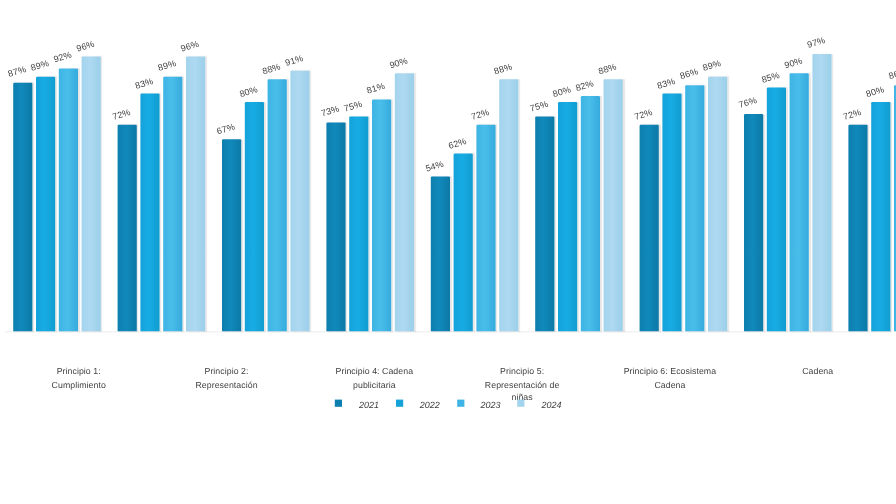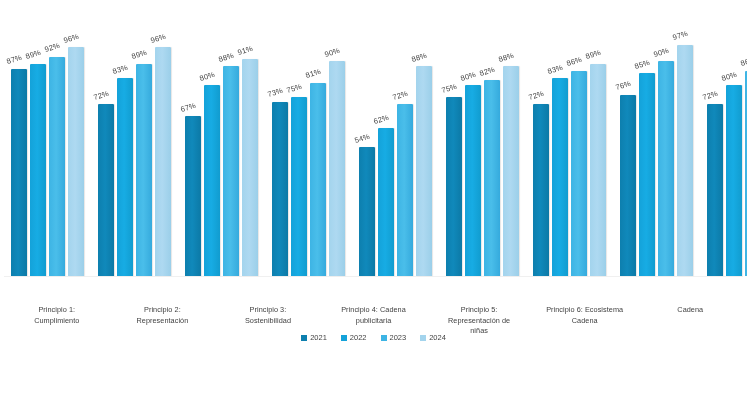--- a/index.html
+++ b/index.html
@@ -103,24 +103,25 @@
     left: 0;
     top: 333px;
     width: 747px;
     display: flex;
     justify-content: center;
     align-items: center;
     gap: 14px;
   }
   .legend-item {
     display: flex;
-    align-items: center;
-    gap: 3px;
+    align-items: flex-start;
+    gap: 14px;
     font-size: 7.5px;
     color: #3f3f3f;
+    font-style: italic;
   }
   .legend-swatch {
     width: 6px;
     height: 6px;
     display: inline-block;
   }
   .legend-swatch.s0 { background: #0d7fae; }
   .legend-swatch.s1 { background: #14a2d9; }
   .legend-swatch.s2 { background: #3db4e4; }
   .legend-swatch.s3 { background: #a3d4ed; }
@@ -305,24 +306,20 @@
   <div class="cat-axis">
       <div class="cat-cell">
         <div>Principio 1:</div>
         <div>Cumplimiento</div>
       </div>
       <div class="cat-cell">
         <div>Principio 2:</div>
         <div>Representación</div>
       </div>
       <div class="cat-cell">
-        <div>Principio 3:</div>
-        <div>Sostenibilidad</div>
-      </div>
-      <div class="cat-cell">
         <div>Principio 4: Cadena</div>
         <div>publicitaria</div>
       </div>
       <div class="cat-cell">
         <div>Principio 5:</div>
         <div>Representación de</div>
         <div>niñas</div>
       </div>
       <div class="cat-cell">
         <div>Principio 6: Ecosistema</div>

